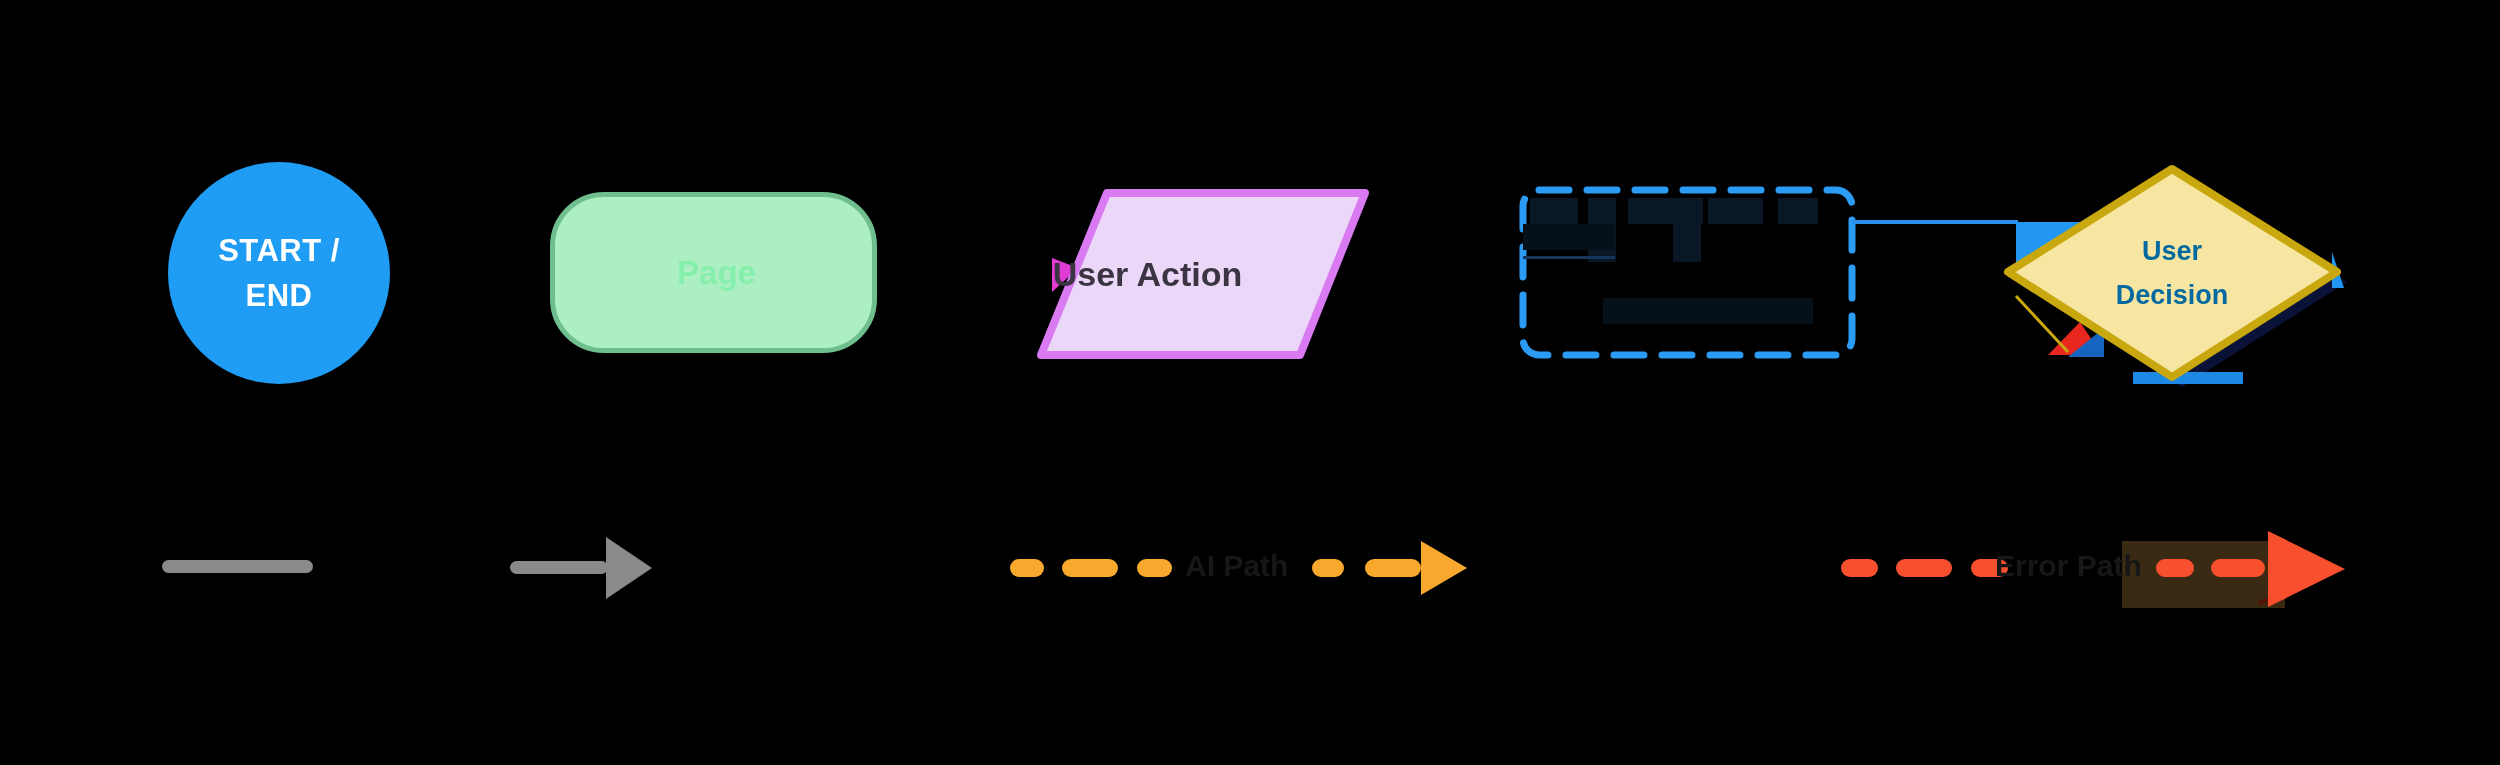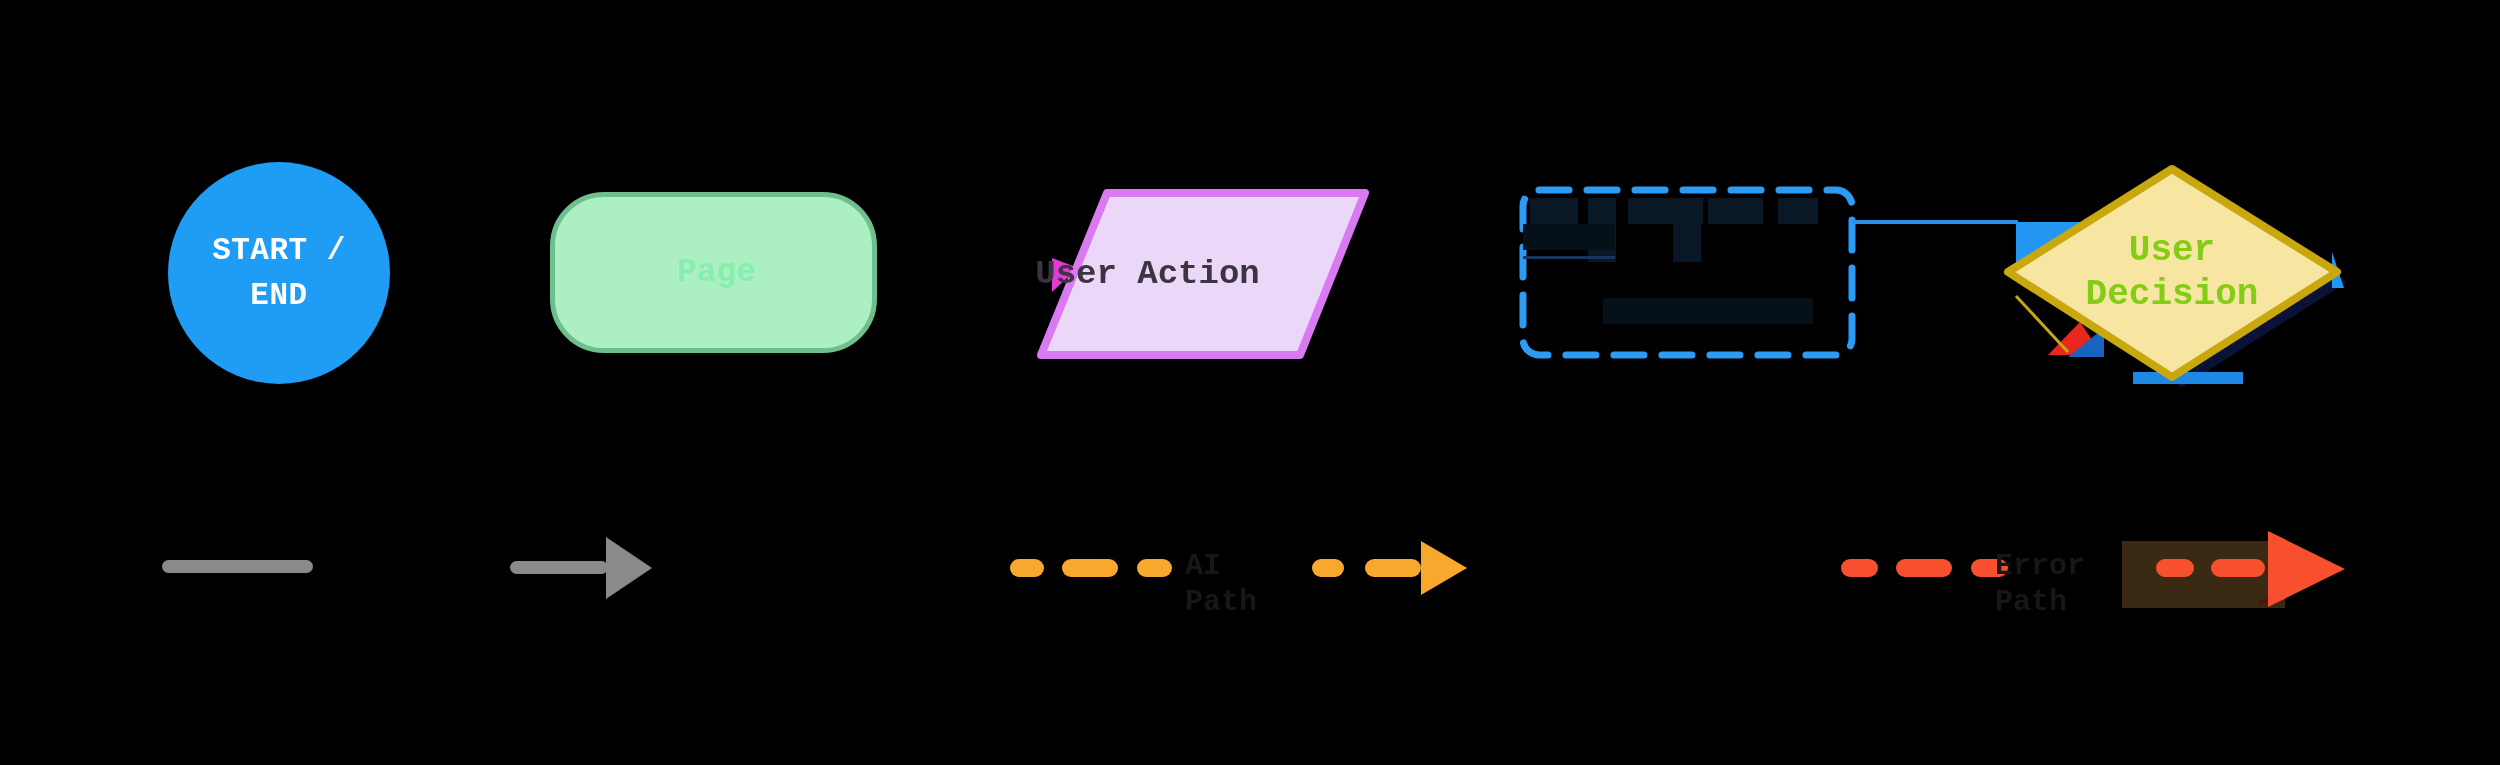--- a/index.html
+++ b/index.html
@@ -1,17 +1,17 @@
 <!DOCTYPE html>
 <html><head>
 <meta charset="utf-8">
 <style>
   html,body{margin:0;padding:0;background:#000;}
   .canvas{position:relative;width:2500px;height:765px;background:#000;overflow:hidden;
-          font-family:Liberation Mono, monospace;}
+          font-family:Liberation Sans, sans-serif;}
   .abs{position:absolute;}
   .shape-label{position:absolute;display:flex;flex-direction:column;align-items:center;
                justify-content:center;text-align:center;font-weight:bold;pointer-events:none;}
   .conn-label{position:absolute;font-weight:bold;font-size:30px;text-align:left;line-height:36px;}
   .dash{position:absolute;height:18px;border-radius:9px;top:559px;}
   .tri{position:absolute;width:0;height:0;}
   .navy-block{position:absolute;}
 </style>
 </head>
 <body>
@@ -58,21 +58,21 @@
   <svg class="abs" style="left:1990px;top:140px;" width="370" height="260" viewBox="0 0 370 260">
     <polygon points="192,39 357,142 192,247 28,142" fill="#0A1238"></polygon>
     <polygon points="26,82 98,82 26,128" fill="#2196F3"></polygon>
     <polygon points="58,215 112,215 90,182" fill="#E8281E"></polygon>
     <polygon points="78,217 114,217 114,188" fill="#1565C0"></polygon>
     <rect x="143" y="232" width="110" height="12" fill="#1E88E5"></rect>
     <polygon points="342,112 354,148 342,148" fill="#2196F3"></polygon>
     <line x1="26" y1="156" x2="78" y2="212" stroke-width="3" stroke="#C9A70E"></line>
     <polygon stroke-width="8" stroke-linejoin="round" points="182,29 347,132 182,237 18,132" fill="#F7E6A2" stroke="#C9A70E"></polygon>
   </svg>
-  <div class="shape-label" style="left: 2022px; width: 300px; height: 96px; font-size: 36px; line-height: 44px; top: 225px; color: #84cc16;">
+  <div class="shape-label" style="left: 2022px; width: 300px; height: 96px; font-size: 27px; line-height: 44px; top: 225px; color: #0369a1;">
     <span>User</span>
     <span>Decision</span>
   </div>
 
   <div class="abs" style="left: 162px; top: 560px; width: 151px; height: 13px; border-radius: 7px; background: rgb(138, 138, 138);"></div>
 
   <div class="abs" style="left: 510px; top: 561px; width: 98px; height: 13px; border-radius: 7px; background: rgb(138, 138, 138);"></div>
   <div class="tri" style="left: 606px; top: 537px; border-top: 31px solid transparent; border-bottom: 31px solid transparent; border-left: 46px solid rgb(138, 138, 138);"></div>
 
   <div class="dash" style="left: 1010px; width: 34px; background: rgb(248, 168, 44);"></div>

